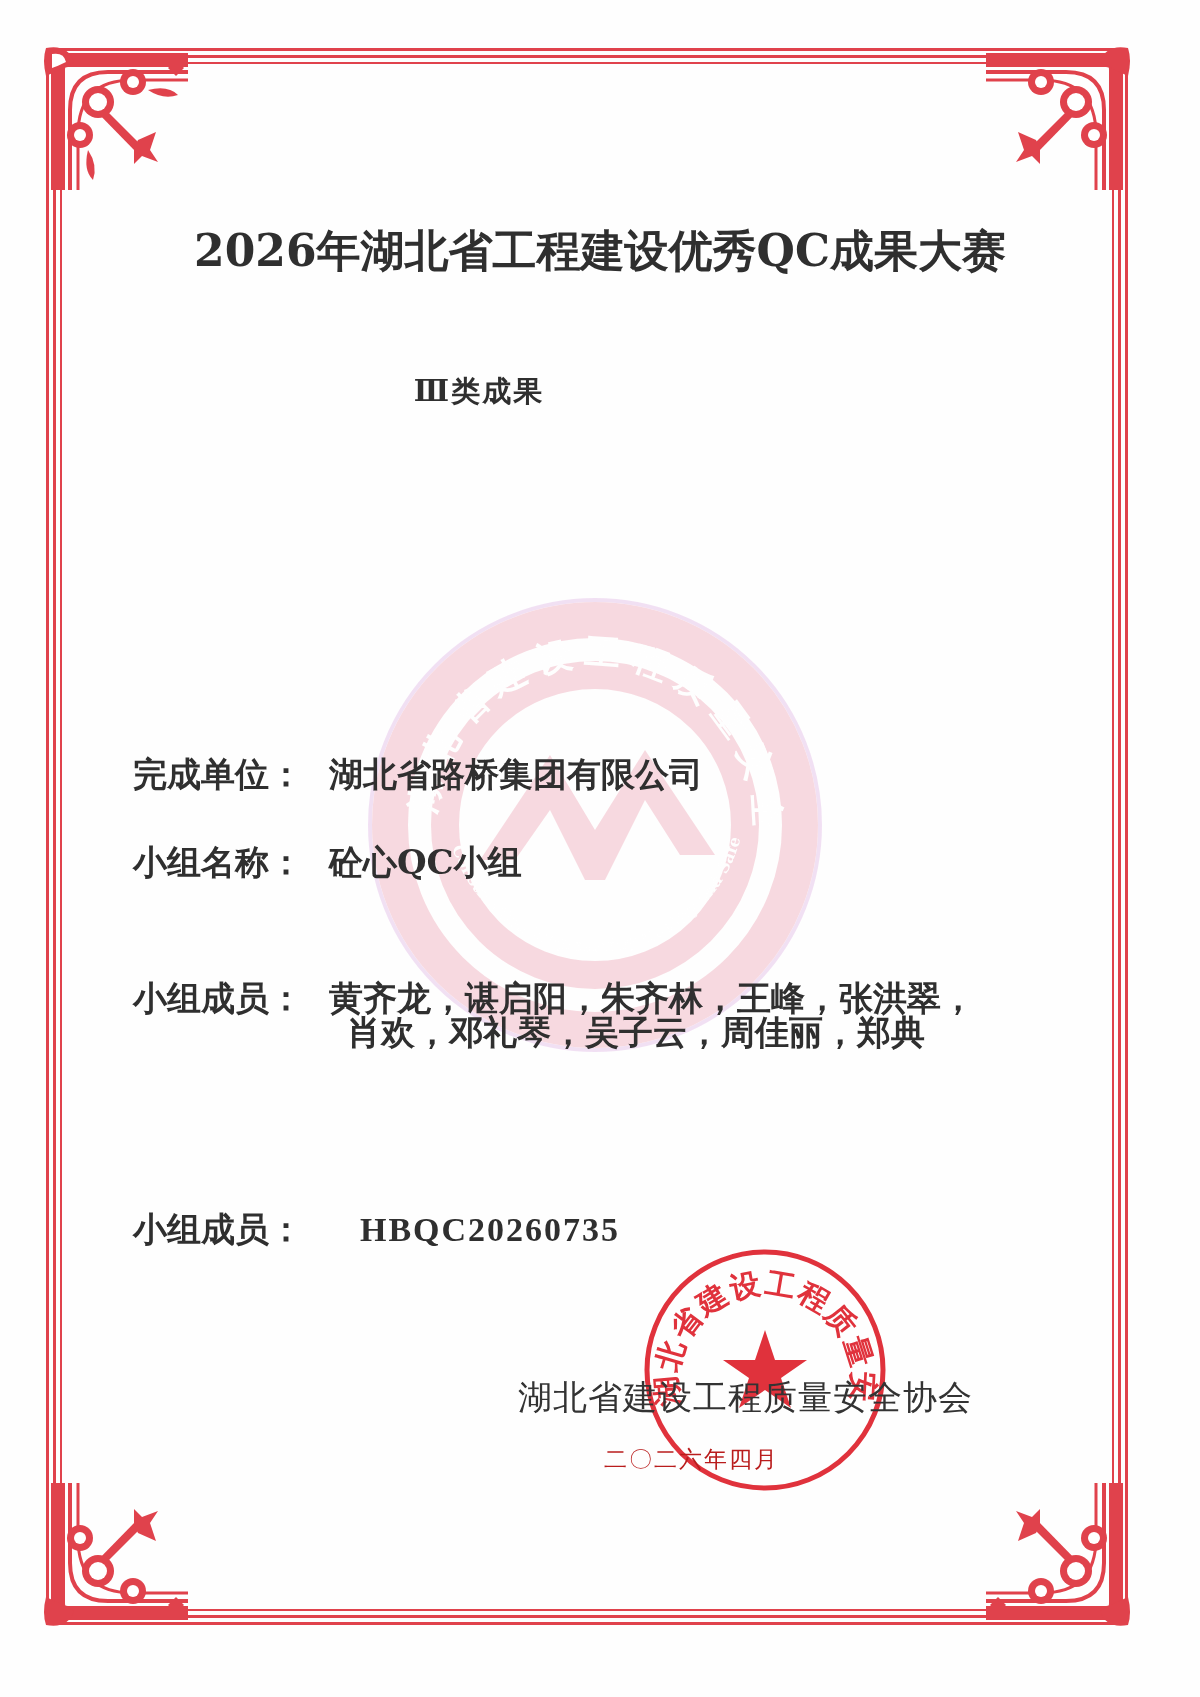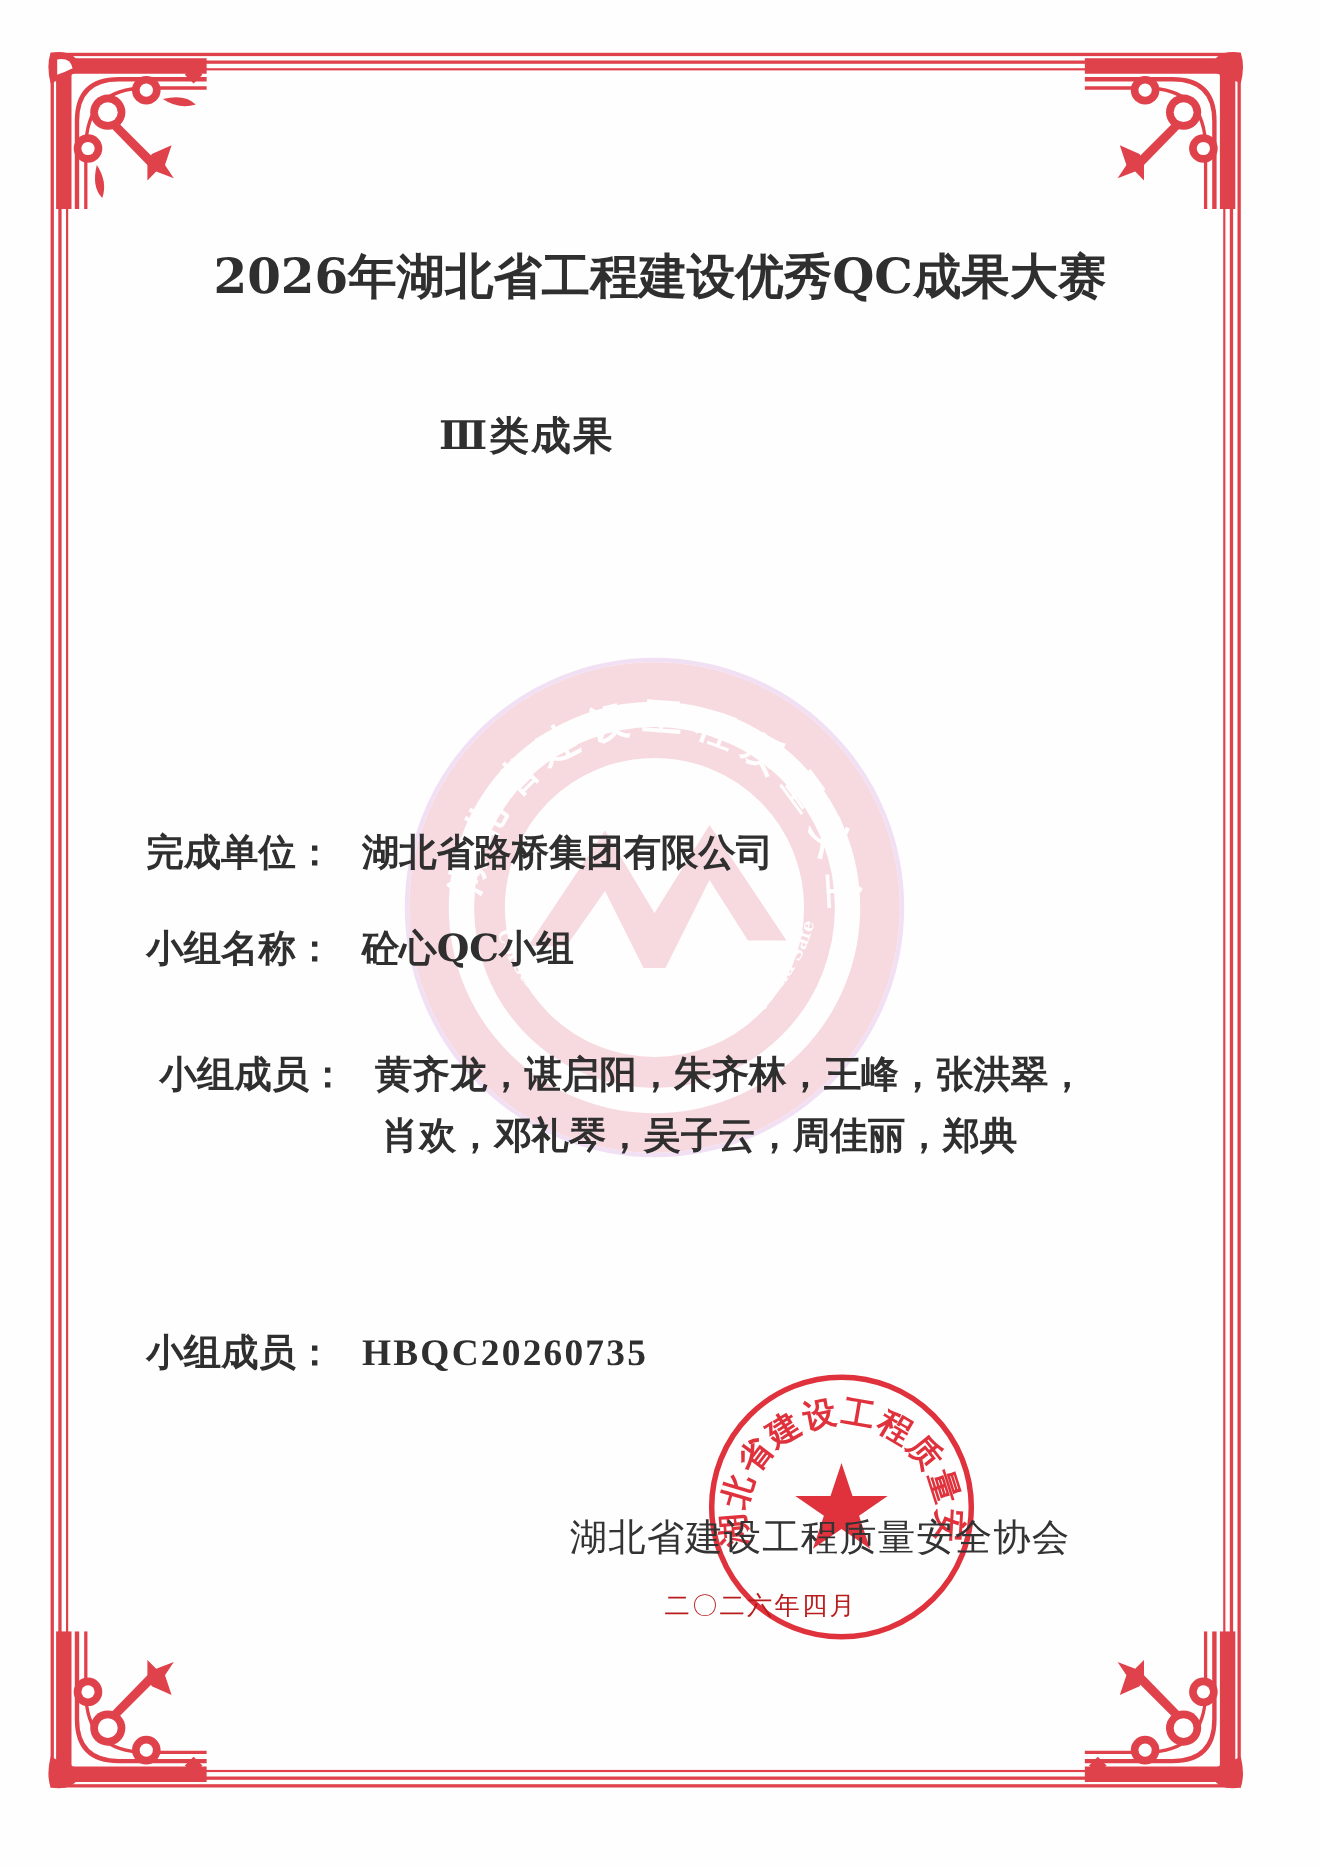--- a/index.html
+++ b/index.html
@@ -19,32 +19,32 @@
   .c-tr { right: 64px; top: 40px; transform: scaleX(-1); }
   .c-bl { left: 38px; bottom: 64px; transform: scaleY(-1); }
   .c-br { right: 64px; bottom: 64px; transform: scale(-1,-1); }
 
   .watermark { position: absolute; left: 360px; top: 590px; width: 470px; height: 470px; opacity: 0.22; }
   .watermark svg { width: 470px; height: 470px; }
 
   .title { position: absolute; left: 0; width: 1200px; text-align: center; top: 222px;
            font-size: 44px; font-weight: bold; letter-spacing: 0px; color: #2f2f2f; }
   .subtitle { position: absolute; left: 0; width: 958px; text-align: center; top: 372px;
-           font-size: 36px; font-weight: bold; color: #2f2f2f; letter-spacing: 2px; }
+           font-size: 29px; font-weight: bold; color: #2f2f2f; letter-spacing: 2px; }
   .project { position: absolute; left: 0; width: 1200px; text-align: center; top: 510px;
            font-size: 36px; font-weight: bold; color: #2f2f2f; letter-spacing: 2px; }
 
   .field { position: absolute; left: 133px; font-size: 34px; font-weight: bold; color: #2f2f2f; white-space: nowrap; }
   .field .lbl { display: inline-block; width: 196px; }
   .f1 { top: 752px; }
   .f2 { top: 840px; }
-  .f3 { top: 954px; margin-left: 12px; }
+  .f3 { top: 976px; }
   .f3b { top: 1010px; left: 347px; text-align: center; }
   .f4 { top: 1207px; }
-  .f4 .val { letter-spacing: 2px; font-family: "Liberation Serif", serif; }
+  .f4 .val { letter-spacing: 2px; font-family: "Liberation Serif", serif; margin-left: 31px; }
 
   .seal { position: absolute; left: 640px; top: 1245px; width: 250px; height: 250px; }
   .seal svg { width: 250px; height: 250px; }
 
   .issuer { position: absolute; left: 518px; top: 1375px; font-size: 34px; color: #333; letter-spacing: 1px; white-space: nowrap; }
   .date { position: absolute; left: 604px; top: 1444px; font-size: 23px; color: #b91c1c; letter-spacing: 2px; white-space: nowrap; }
 </style>
 </head>
 <body>
 

